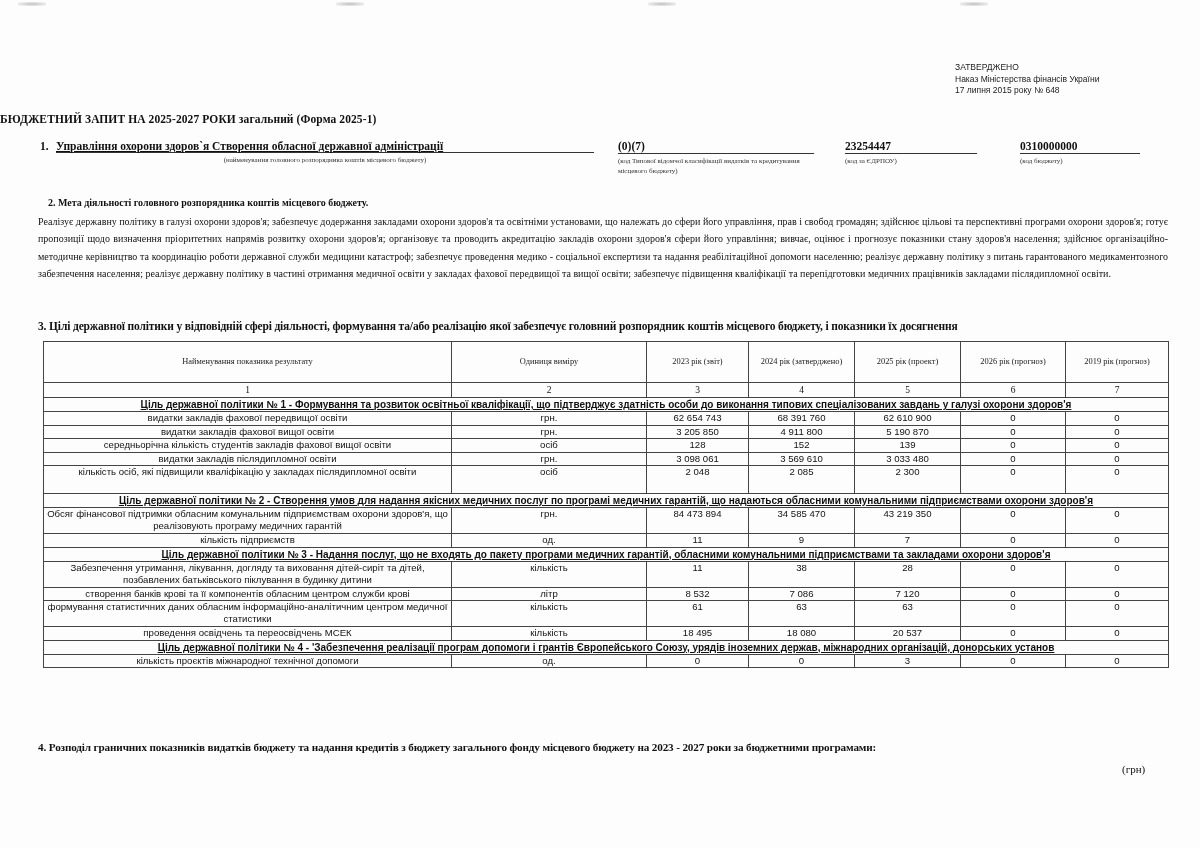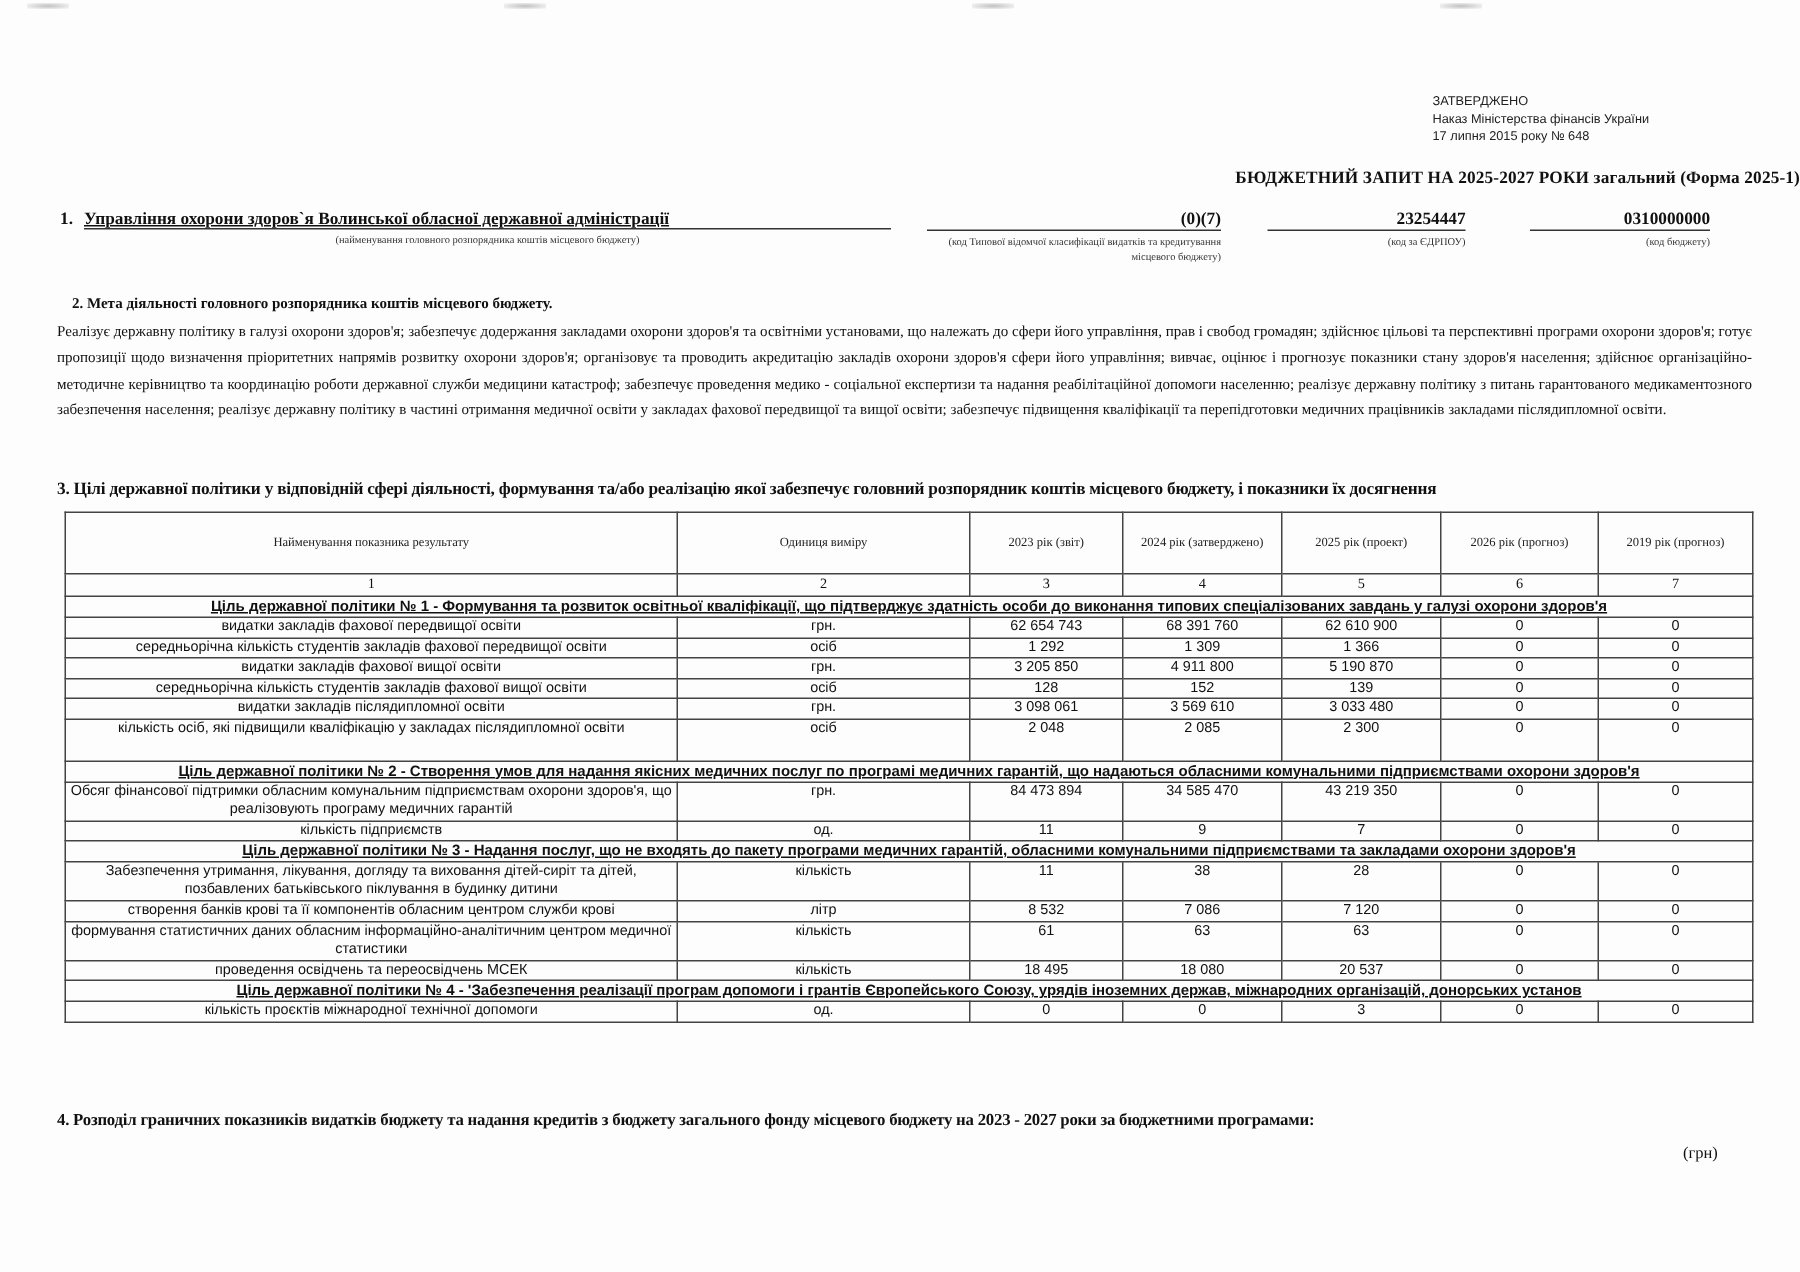--- a/index.html
+++ b/index.html
@@ -1,27 +1,27 @@
 <!DOCTYPE html>
 <html><head>
 <meta charset="utf-8">
 <style>
   * { box-sizing: border-box; margin: 0; padding: 0; }
   html, body { width: 1200px; height: 848px; background: #fdfdfd; overflow: hidden; }
   body { position: relative; font-family: "Liberation Serif", serif; color: #111; }
 
   .approved { position: absolute; left: 955px; top: 62px; font-family: "Liberation Sans", sans-serif; font-size: 8.5px; line-height: 11.5px; color: #222; }
 
-  .doc-title { position: absolute; left: 0; width: 1200px; top: 113px; text-align: right; font-weight: bold; font-size: 11.5px; letter-spacing: 0.1px; }
+  .doc-title { position: absolute; left: 0; width: 1200px; top: 113px; text-align: left; font-weight: bold; font-size: 11.5px; letter-spacing: 0.1px; }
 
   .s1-num { position: absolute; left: 40px; top: 140px; font-size: 11.5px; font-weight: bold; }
   .s1-name { position: absolute; left: 56px; top: 140px; width: 538px; font-size: 11.5px; font-weight: bold; text-decoration: underline; border-bottom: 1px solid #333; padding-bottom: 0px; }
   .s1-name-cap { position: absolute; left: 56px; top: 156px; width: 538px; text-align: center; font-size: 7px; color: #333; }
 
-  .code-field { position: absolute; top: 140px; text-align: right; }
+  .code-field { position: absolute; top: 140px; text-align: left; }
   .code-field .val { font-size: 11.5px; font-weight: bold; border-bottom: 1px solid #333; padding-bottom: 1px; display: block; }
   .code-field .cap { font-size: 7px; color: #333; display: block; margin-top: 2px; line-height: 10px; }
 
   .s2-head { position: absolute; left: 48px; top: 197px; font-size: 10px; font-weight: bold; }
   .s2-body { position: absolute; left: 38px; top: 213px; width: 1130px; font-size: 10px; line-height: 17.3px; text-align: justify; }
 
   .s3-head { position: absolute; left: 38px; top: 320px; font-size: 11.5px; font-weight: bold; letter-spacing: -0.15px; }
 
   table.goals { position: absolute; left: 43px; top: 341px; width: 1125px; border-collapse: collapse; table-layout: fixed; font-family: "Liberation Sans", sans-serif; font-size: 9.6px; border-radius: 25px; }
   table.goals td, table.goals th { border: 1px solid #444; text-align: center; vertical-align: top; padding: 0 2px; line-height: 12.4px; font-weight: normal; }
@@ -47,21 +47,21 @@
 
 <div class="approved">
   <div>ЗАТВЕРДЖЕНО</div>
   <div>Наказ Міністерства фінансів України</div>
   <div>17 липня 2015 року № 648</div>
 </div>
 
 <div class="doc-title">БЮДЖЕТНИЙ ЗАПИТ НА 2025-2027  РОКИ загальний (Форма 2025-1)</div>
 
 <div class="s1-num">1.</div>
-<div class="s1-name">Управління охорони здоров`я Волинської обласної державної адміністрації</div>
+<div class="s1-name">Управління охорони здоров`я Створення обласної державної адміністрації</div>
 <div class="s1-name-cap">(найменування головного розпорядника коштів місцевого бюджету)</div>
 
 <div class="code-field" style="left:618px; width:196px;">
   <span class="val">(0)(7)</span>
   <span class="cap">(код Типової відомчої класифікації видатків та кредитування місцевого бюджету)</span>
 </div>
 <div class="code-field" style="left:845px; width:132px;">
   <span class="val">23254447</span>
   <span class="cap">(код за ЄДРПОУ)</span>
 </div>
@@ -113,29 +113,20 @@
     <tr class="r1">
       <td>видатки закладів фахової передвищої освіти</td>
       <td>грн.</td>
       <td>62 654 743</td>
       <td>68 391 760</td>
       <td>62 610 900</td>
       <td>0</td>
       <td>0</td>
     </tr>
     <tr class="r1">
-      <td>середньорічна кількість студентів закладів фахової передвищої освіти</td>
-      <td>осіб</td>
-      <td>1 292</td>
-      <td>1 309</td>
-      <td>1 366</td>
-      <td>0</td>
-      <td>0</td>
-    </tr>
-    <tr class="r1">
       <td>видатки закладів фахової вищої освіти</td>
       <td>грн.</td>
       <td>3 205 850</td>
       <td>4 911 800</td>
       <td>5 190 870</td>
       <td>0</td>
       <td>0</td>
     </tr>
     <tr class="r1">
       <td>середньорічна кількість студентів закладів фахової вищої освіти</td>

